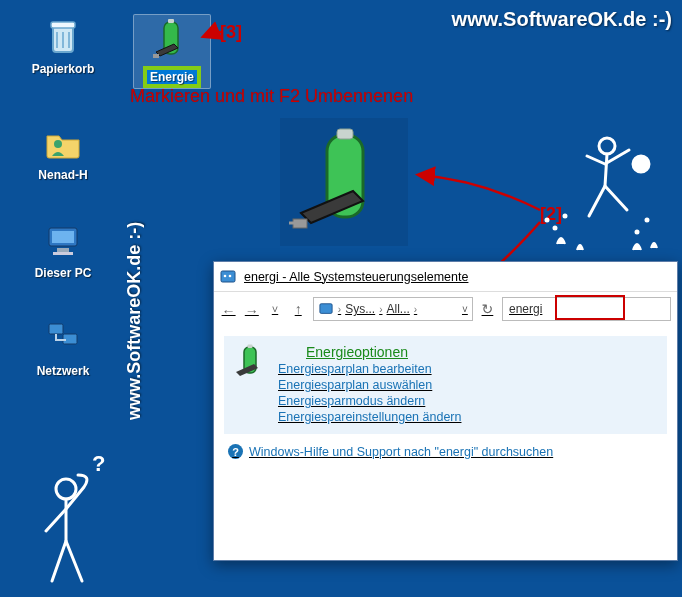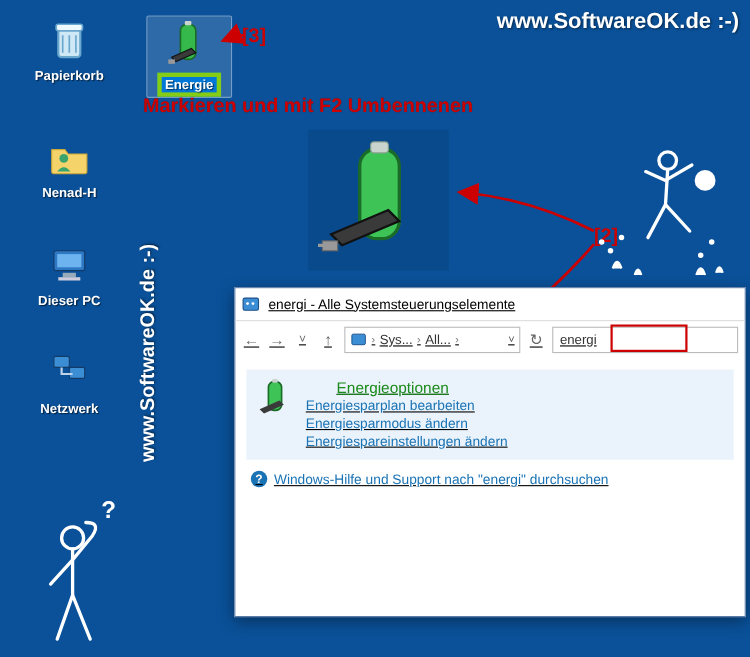--- a/index.html
+++ b/index.html
@@ -51,21 +51,21 @@
   }
   .desktop-icon.selected .lbl {
     background: #0078d7;
     border: 4px solid #84cc16;
     display: inline-block;
     padding: 0 3px;
   }
   
   .annotation-text {
     position: absolute;
-    color: #c00; font-weight: bold;
+    color: #c00; font-weight: normal;
     font-size: 18px;
     text-shadow: 0 0 1px rgba(0,0,0,.3);
   }
   .marker {
     position: absolute;
     color: #c00; font-weight: bold;
     font-size: 18px;
   }
   .search-highlight {
     position: absolute;
@@ -328,20 +328,21 @@
         <div class="result-icon">
           <svg width="36" height="36" viewBox="0 0 36 36">
             <rect x="12" y="3" width="12" height="26" rx="5" fill="#3ec356" stroke="#1a6a28" stroke-width="1.5"></rect>
             <rect x="15.5" y="0.5" width="5" height="3.5" rx="1" fill="#c9d4ce"></rect>
             <path d="M4 28 l18 -8 4 4 -18 8 z" fill="#3a3a3a"></path>
           </svg>
         </div>
         <div class="result-links">
           <a class="result-header">Energieoptionen</a>
           <a class="sublink">Energiesparplan bearbeiten</a>
+          <a class="sublink">Energiesparplan auswählen</a>
           <a class="sublink">Energiesparmodus ändern</a>
           <a class="sublink">Energiespareinstellungen ändern</a>
         </div>
       </div>
     </div>
     <div class="helpline">
       <span class="q">?</span>
       <span>Windows-Hilfe und Support nach "energi" durchsuchen</span>
     </div>
   </div>

